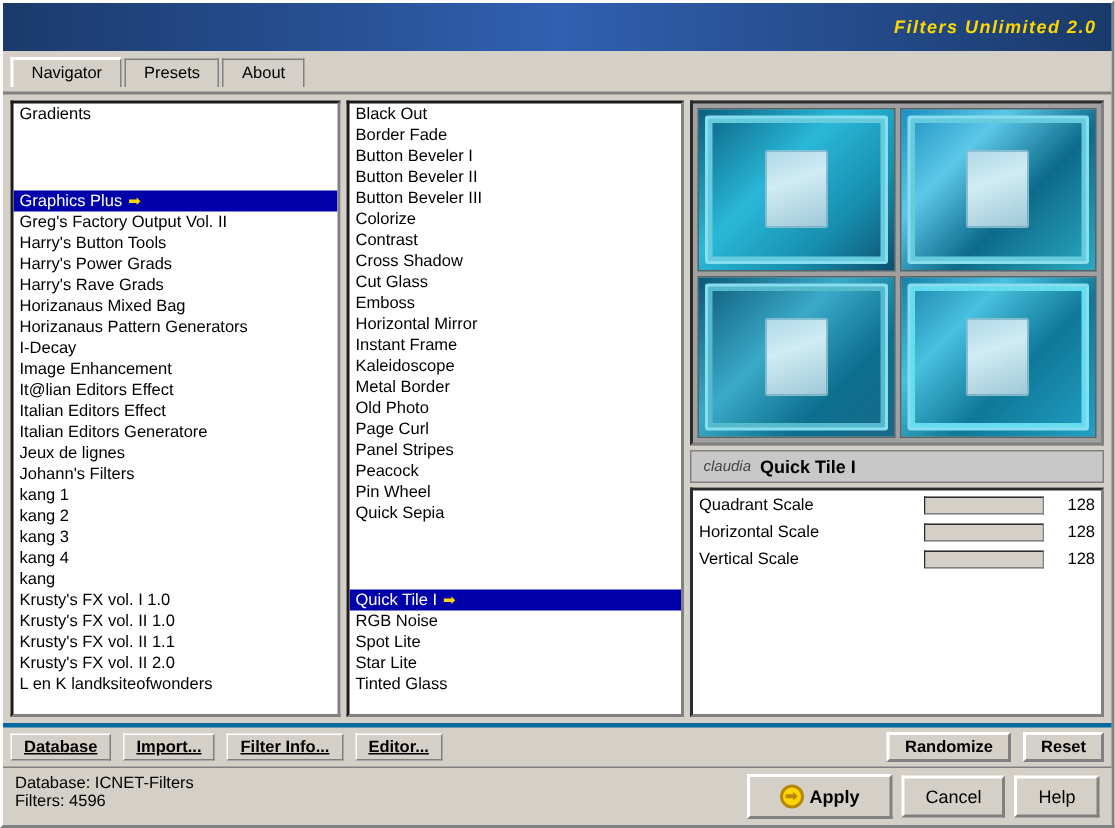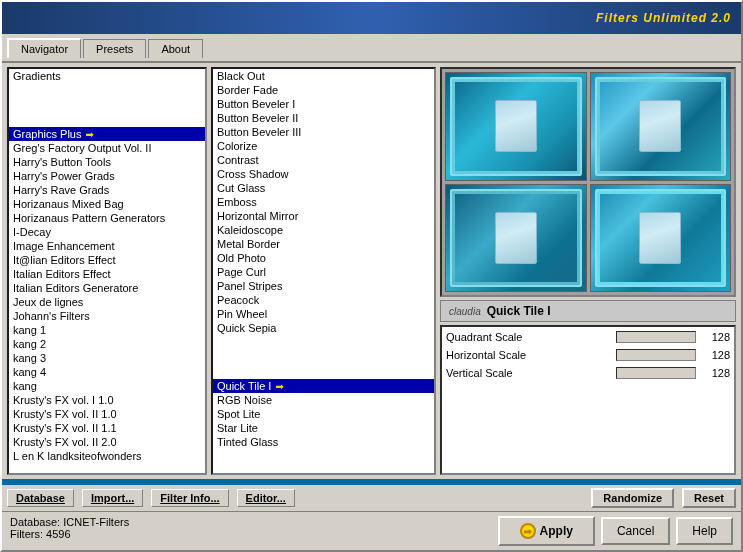--- a/index.html
+++ b/index.html
@@ -62,21 +62,21 @@
       font-weight: normal;
       z-index: 2;
     }
     .main-content {
       display: flex;
       flex: 1;
       padding: 4px 5px;
       gap: 4px;
     }
     .left-panel {
-      width: 200px;
+      width: 220px;
       display: flex;
       flex-direction: column;
     }
     .list-box {
       flex: 1;
       background: #fff;
       border: 2px inset #808080;
       border-top-color: #707070;
       border-left-color: #707070;
       overflow-y: auto;
@@ -195,21 +195,21 @@
     }
     .param-value {
       width: 30px;
       text-align: right;
       font-size: 11px;
     }
     .bottom-buttons {
       display: flex;
       align-items: center;
       padding: 3px 5px;
-      border-top: 6px solid #0369a1;
+      border-top: 3px solid #0369a1;
       gap: 8px;
     }
     .bottom-btn {
       padding: 2px 8px;
       background: #d4d0c8;
       border: 1px solid;
       border-top-color: #fff;
       border-left-color: #fff;
       border-right-color: #808080;
       border-bottom-color: #808080;
@@ -330,20 +330,21 @@
         <div class="list-item">Border Fade</div>
         <div class="list-item">Button Beveler I</div>
         <div class="list-item">Button Beveler II</div>
         <div class="list-item">Button Beveler III</div>
         <div class="list-item">Colorize</div>
         <div class="list-item">Contrast</div>
         <div class="list-item">Cross Shadow</div>
         <div class="list-item">Cut Glass</div>
         <div class="list-item">Emboss</div>
         <div class="list-item">Horizontal Mirror</div>
+        <div class="list-item">Instant Frame</div>
         <div class="list-item">Kaleidoscope</div>
         <div class="list-item">Metal Border</div>
         <div class="list-item">Old Photo</div>
         <div class="list-item">Page Curl</div>
         <div class="list-item">Panel Stripes</div>
         <div class="list-item">Peacock</div>
         <div class="list-item">Pin Wheel</div>
         <div class="list-item">Quick Sepia</div>
         <div class="list-item selected list-item-with-arrow">
           Quick Tile I

